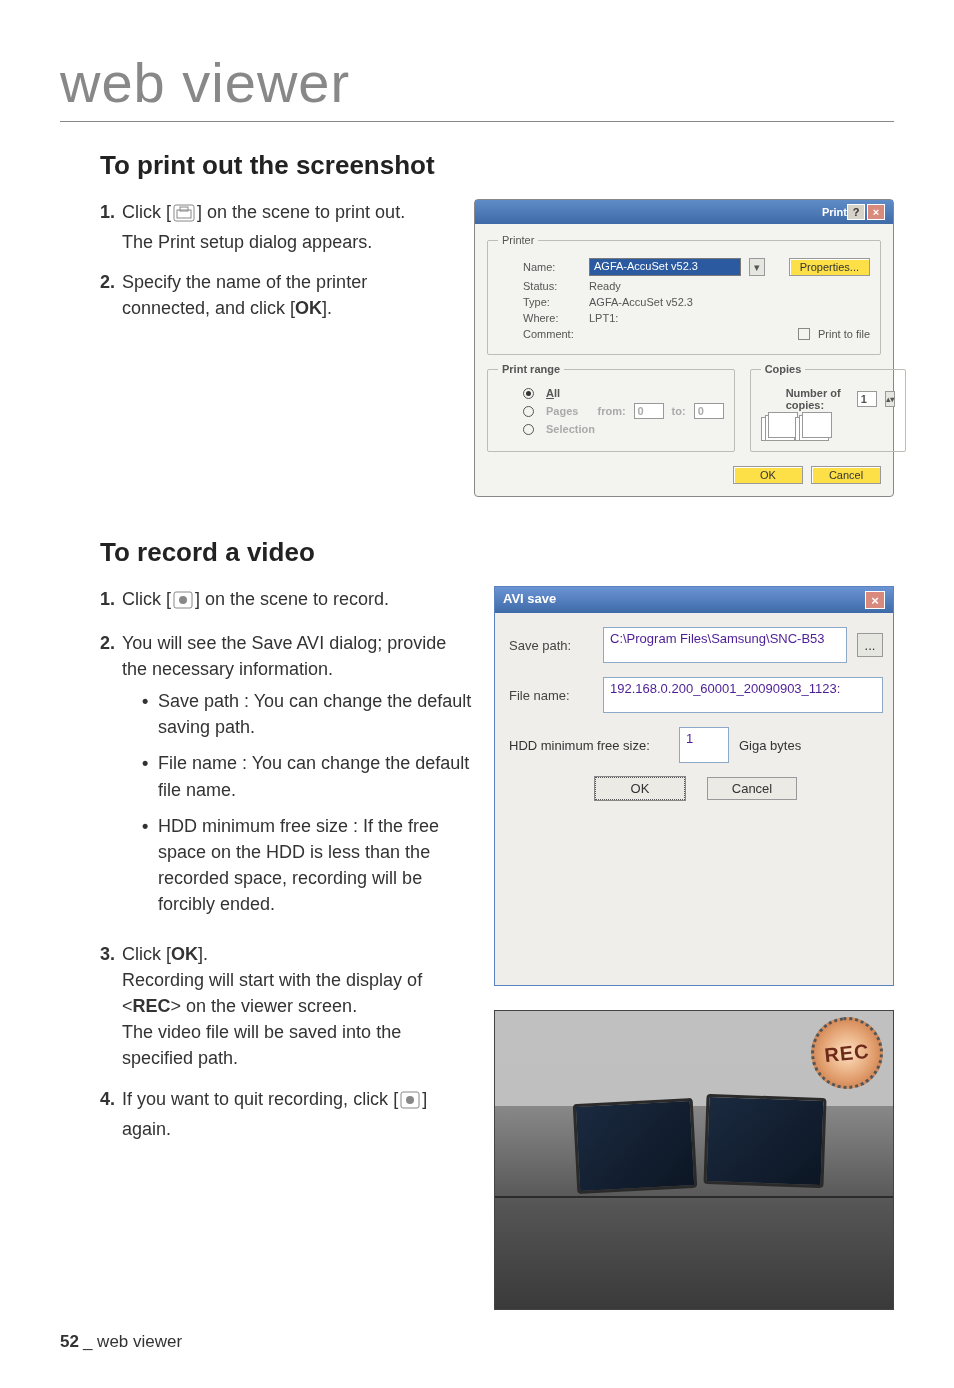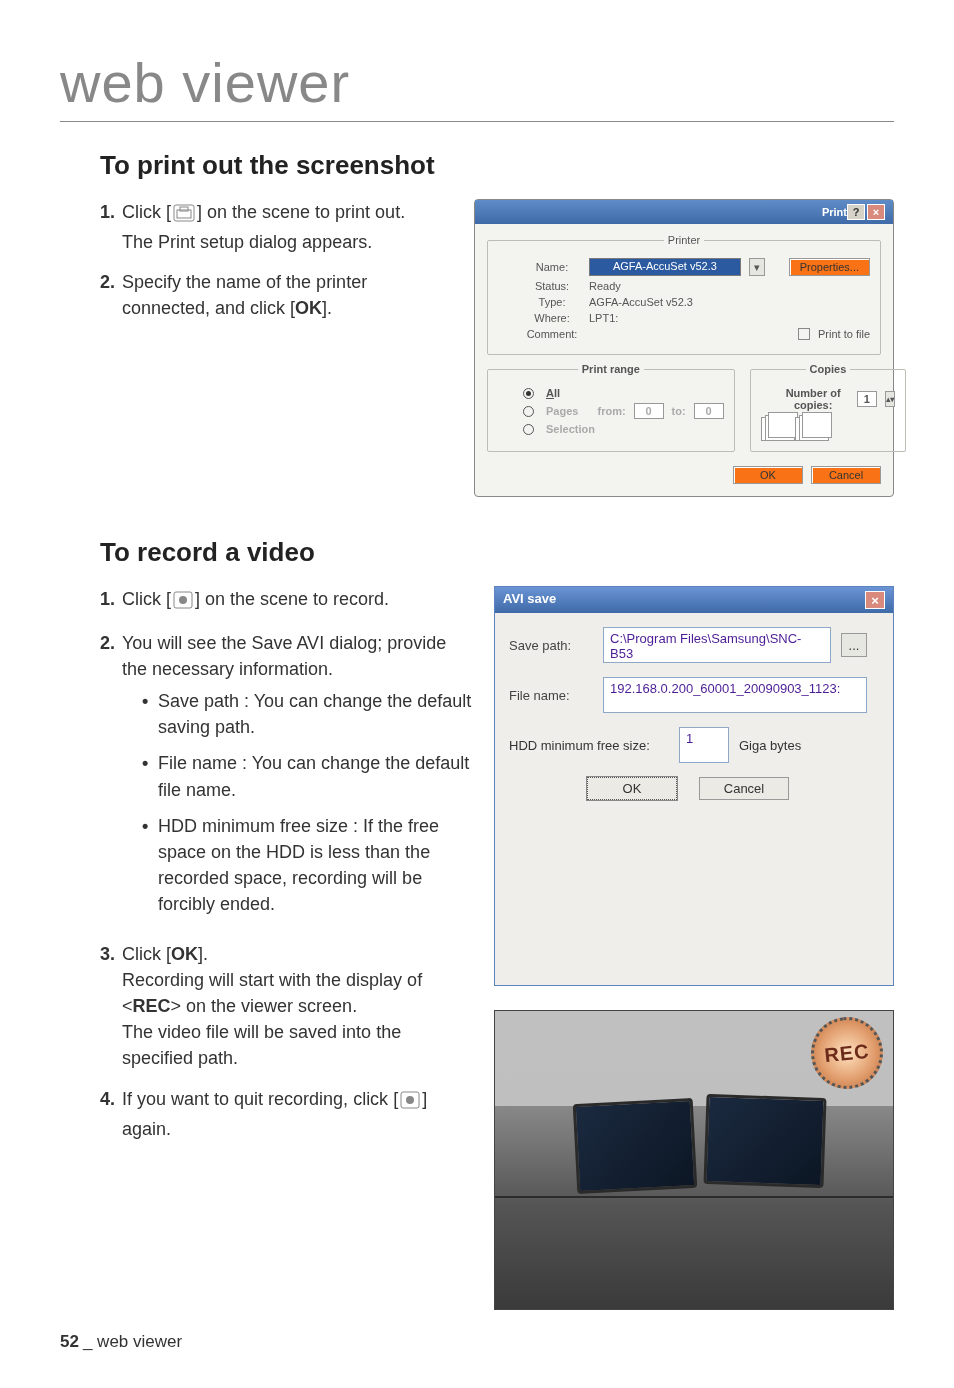--- a/index.html
+++ b/index.html
@@ -72,35 +72,34 @@
     width: 18px; height: 16px; background: #d6d2c8; border: 1px solid #fff;
     display: flex; align-items: center; justify-content: center; font-size: 11px; color: #333;
   }
   .winbtn.close { background: #d98a7d; color:#fff; }
   .dlg-body { padding: 10px 12px 12px 12px; }
   fieldset.fs {
     border: 1px solid #bdbdb5;
     border-radius: 2px;
     padding: 8px 10px 10px 10px;
     margin-bottom: 8px;
-    text-align: center;
   }
   fieldset.fs legend { padding: 0 4px; color: #555; }
   .row { display: flex; align-items: center; gap: 8px; margin: 4px 0; padding-left: 25px; }
   .lbl { width: 58px; color: #555; }
   .sel {
     flex: 1; background: #2b5aa0; color:#fff; border: 1px solid #7a7a7a;
     padding: 1px 4px; height: 18px; font-size: 11px;
   }
   .dropbtn {
     width: 16px; height: 18px; background: #e6e6e0; border:1px solid #999;
     display:flex; align-items:center; justify-content:center;
   }
   .btn95 {
-    background: #f97316; border:1px solid #999; padding: 2px 10px; font-size:11px; color:#333;
+    background: #fde047; border:1px solid #999; padding: 2px 10px; font-size:11px; color:#333;
     box-shadow: inset 1px 1px 0 #fff;
   }
   .pr-cols { display:flex; gap:15px;font-weight:bold; }
   .pr-cols fieldset { flex:1; }
   .spin { width: 30px; border:1px solid #999; padding:1px 3px; background:#fff; }
   .chk { width:12px; height:12px; border:1px solid #888; display:inline-block; }
   .radio {
     width:11px; height:11px; border:1px solid #555; border-radius:50%;
     display:inline-block; position:relative; margin-right:4px; vertical-align:-1px;
   }
@@ -127,21 +126,21 @@
   }
   .avi-title {
     background: linear-gradient(to bottom, #6a94d4, #3f6aa8);
     color:#fff; font-weight:bold; padding:4px 8px;
     display:flex; justify-content:space-between; 
   }
   .avi-close {
     width:20px; height:18px; border:1px solid #fff; background:#d98a7d; color:#fff;
     display:flex; align-items:center; justify-content:center; font-size:13px;
   }
-  .avi-body { padding: 14px 26px 16px 14px; }
+  .avi-body { padding: 14px 10px 16px 14px; }
   .avi-row { display:flex; align-items:center; gap:10px; margin-bottom:14px; }
   .avi-lbl { width: 84px; color:#444; }
   .avi-input {
     flex:1; border:1px solid #8ea8c8; background:#fff; padding:3px 6px; font-size:13px; color:#4c1d95;
     height:36px;
   }
   .browse {
     width:26px; height:24px; border:1px solid #999; background:#e7e7e1;
     display:flex; align-items:center; justify-content:center;
   }

